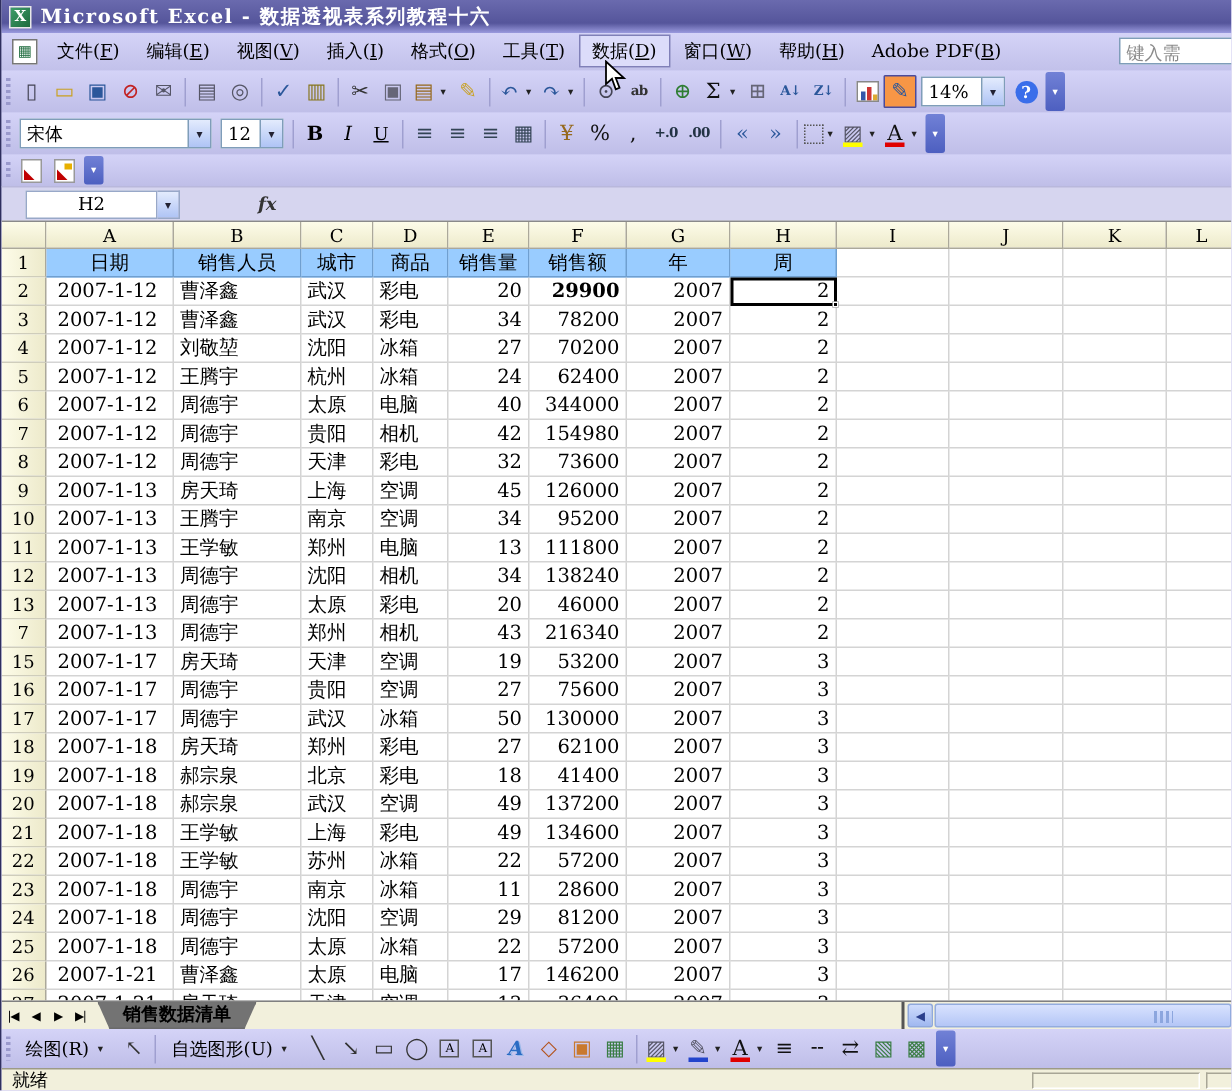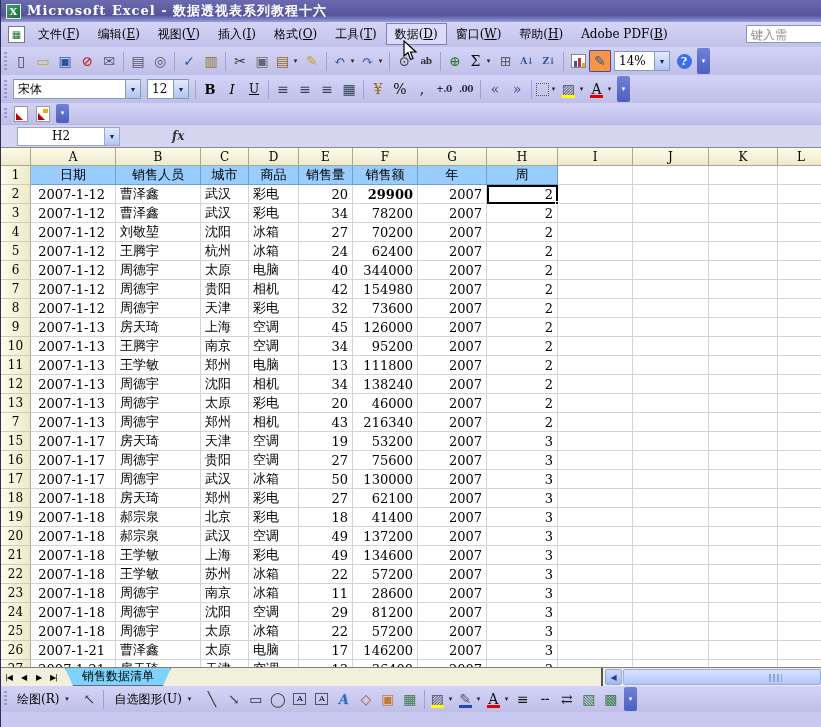--- a/index.html
+++ b/index.html
@@ -86,22 +86,22 @@
   .cell.al{justify-content:flex-start}
   .cell.ar{justify-content:flex-end}
   .cell.date{padding-right:10px}
   .cell.hdr{background:#99ccff;justify-content:center;border-right:1px solid #6f9fd0;border-bottom:1px solid #6f9fd0;padding:0}
   .active-cell{position:absolute;border:2px solid #000;pointer-events:none}
   .fill-handle{position:absolute;right:-3px;bottom:-3px;width:4px;height:4px;background:#000;border:1px solid #fff}
 
   
   .tabbar{height:19px;background:#f2f0dc;display:flex;align-items:stretch;position:relative;border-top:1px solid #808080}
   .tnav{width:15px;display:flex;align-items:center;justify-content:center;font-size:8px;letter-spacing:-1px}
-  .sheet-tab{background:#7dd3fc;border:1px solid #6a6a6a;border-top:none;margin-left:4px;padding:0 16px;display:flex;
-    align-items:center;font-weight:normal;white-space:nowrap;
+  .sheet-tab{background:#737373;border:1px solid #6a6a6a;border-top:none;margin-left:4px;padding:0 16px;display:flex;
+    align-items:center;font-weight:bold;white-space:nowrap;
     clip-path:polygon(0 0,100% 0,calc(100% - 8px) 100%,8px 100%)}
   .tab-split{position:absolute;left:600px;top:0;bottom:0;width:2px;background:#555}
   .hsb{position:absolute;left:604px;top:1px;bottom:1px;right:0;display:flex;gap:1px}
   .hsb-btn{width:17px;background:linear-gradient(#cfdcfd,#a0b8f0);border:1px solid #8fa8dc;border-radius:2px;color:#2b3f8c;
     font-size:8px;display:flex;align-items:center;justify-content:center}
   .hsb-thumb{flex:1;background:linear-gradient(#d8e2fe,#b4c6f6);border:1px solid #93acde;border-radius:2px;position:relative}
   .hsb-thumb::after{content:"";position:absolute;left:145px;top:4px;width:13px;height:8px;
     background:repeating-linear-gradient(90deg,#8ca6de 0 2px,transparent 2px 4px)}
 
   
@@ -814,18 +814,23 @@
       </span>
       <span class="tbtn">
         <span class="ico" style="color: rgb(58, 125, 68);">▧</span>
       </span>
       <span class="tbtn">
         <span class="ico" style="color: rgb(58, 125, 68);">▩</span>
       </span>
       <span class="tchev">▾</span>
     </div>
 
+  <div class="statusbar">
+    <span>就绪</span>
+    <span class="sb-panel sb-p1"></span>
+    <span class="sb-panel sb-p2"></span>
+  </div>
 
   <svg class="cursor" width="15" height="22" viewBox="0 0 15 22">
     <path d="M1 1 L1 16 L5 12.5 L7.5 19.5 L10 18.5 L7.5 12 L13 12 Z" fill="#ffffff" stroke="#000000" stroke-width="1.2"></path>
   </svg>
 
 </div>
 
 </body></html>

